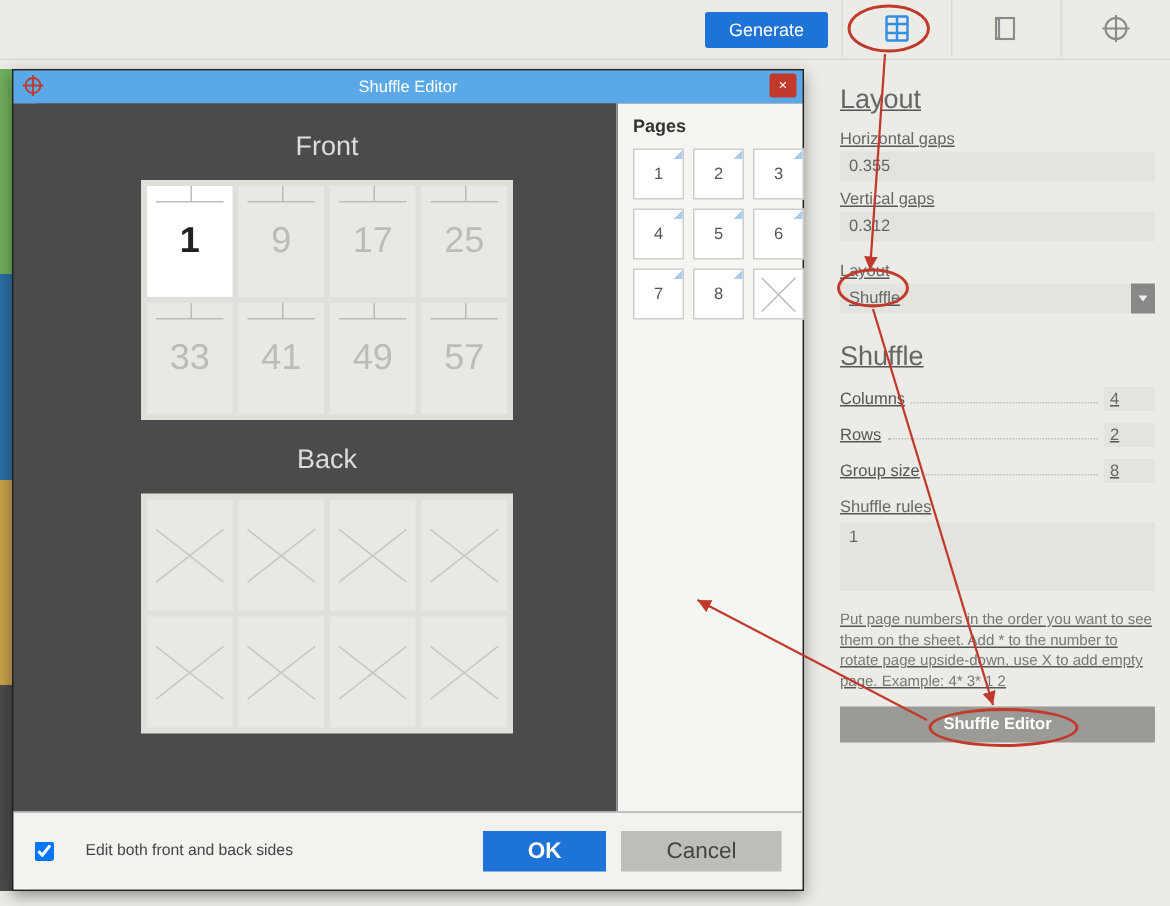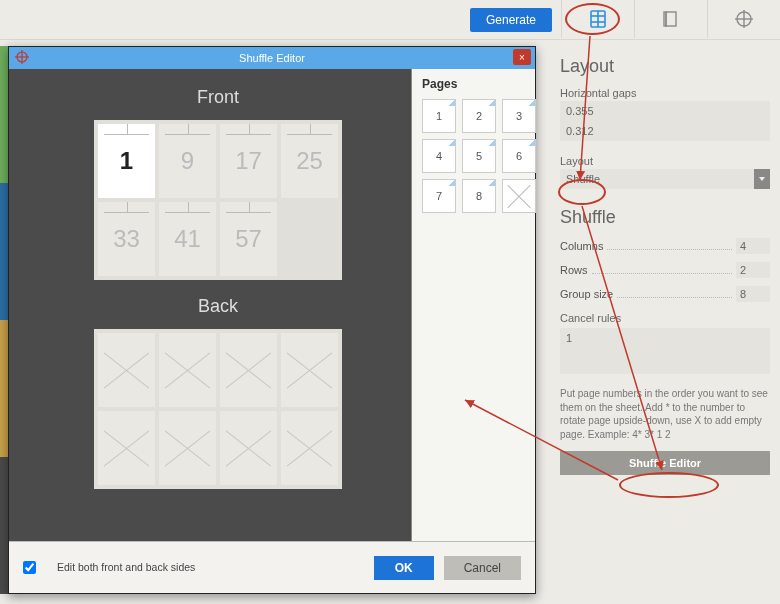--- a/index.html
+++ b/index.html
@@ -7,21 +7,21 @@
 
   
   .topbar { position: absolute; top: 0; left: 0; right: 0; height: 40px; background: #ecebe6; border-bottom: 1px solid #d9d7d2; display: flex; align-items: center; }
   .gen-btn { position: absolute; left: 470px; top: 8px; background: #1e73d6; color: #fff; border: none; padding: 5px 16px; font-size: 12px; border-radius: 2px; cursor: pointer; }
   .icon-cell { width: 73px; height: 38px; display: flex; align-items: center; justify-content: center; border-left: 1px solid #d9d7d2; }
   .icon-group { position: absolute; right: 0; top: 0; display: flex; height: 38px; }
   .layout-icon svg { stroke: #2f8fe2; }
   .other-icon svg { stroke: #8a8a8a; }
 
   
-  .panel { position: absolute; left: 560px; top: 48px; width: 210px; font-size: 12px; color: #555; }
+  .panel { position: absolute; left: 560px; top: 48px; width: 210px; font-size: 12px; color: #555; text-decoration: underline; }
   .panel h3 { font-weight: 400; font-size: 18px; color: #666; margin-bottom: 10px; margin-top: 8px; }
   .field-label { font-size: 11px; color: #666; margin-top: 6px; margin-bottom: 2px; }
   .num-box { width: 100%; background: #e4e3de; border: none; padding: 4px 6px; font-size: 11px; color: #666; }
   .select-row { display: flex; }
   .select-box { flex: 1; background: #e4e3de; border: none; padding: 4px 6px; font-size: 11px; color: #666; }
   .select-caret { width: 16px; background: #8a8886; display: flex; align-items: center; justify-content: center; }
   .select-caret::after { content: ""; border-left: 3px solid transparent; border-right: 3px solid transparent; border-top: 4px solid #eee; }
   .row-dots { display: flex; align-items: baseline; margin-top: 8px; font-size: 11px; color: #555; }
   .row-dots .lbl { white-space: nowrap; }
   .row-dots .dots { flex: 1; border-bottom: 1px dotted #bbb; margin: 0 4px 2px 4px; height: 1px; }
@@ -58,21 +58,21 @@
   .cell .top-tick { position: absolute; top: 0; left: 50%; width: 1px; height: 10px; background: #bbb; }
   .cell .top-line { position: absolute; top: 10px; left: 6px; right: 6px; height: 1px; background: #bbb; }
   .sheet.back .cell { background: #e9e8e2; }
   .sheet.back .cell::before, .sheet.back .cell::after { content: ""; position: absolute; left: 0; right: 0; top: 50%; border-top: 1px solid #c7c6c0; }
   .sheet.back .cell::before { transform: rotate(38deg); }
   .sheet.back .cell::after { transform: rotate(-38deg); }
 
   .dlg-footer { position: absolute; left: 0; right: 0; bottom: 0; height: 52px; background: #f3f2ee; border-top: 1px solid #bbb; display: flex; align-items: center; padding: 0 14px; }
   .chk-wrap { display: flex; align-items: flex-start; font-size: 10.5px; color: #444; gap: 21px; }
   .dlg-spacer { flex: 1; }
-  .dlg-btn { min-width: 60px; padding: 5px 20px; font-size: 12px; border: none; cursor: pointer; }
+  .dlg-btn { min-width: 60px; padding: 5px 30px; font-size: 15px; border: none; cursor: pointer; }
   .dlg-btn.ok { background: #1e73d6; color: #fff; margin-right: 10px; font-weight: 600; }
   .dlg-btn.cancel { background: #bfbdb8; color: #444; }
 
   
   .anno { position: absolute; pointer-events: none; }
   .ellipse { border: 2px solid #c0392b; border-radius: 50%; position: absolute; }
   svg.arrows { position: absolute; left:0; top:0; width:780px; height:604px; pointer-events:none; }
 
   
   .edge-strip { position: absolute; left: 0; top: 46px; width: 8px; height: 548px; background: linear-gradient(#6fae5c 0 25%, #2b6fa3 25% 50%, #c8a14a 50% 75%, #4b4b4b 75% 100%); }
@@ -108,20 +108,21 @@
 </div>
 
 <div class="edge-strip"></div>
 
 <div class="panel">
   <h3>Layout</h3>
 
   <div class="field-label">Horizontal gaps</div>
   <input class="num-box" value="0.355" style="">
 
+  <div class="field-label">Vertical gaps</div>
   <input class="num-box" value="0.312" style="">
 
   <div class="field-label" style="margin-top:14px">Layout</div>
   <div class="select-row">
     <div class="select-box">Shuffle</div>
     <div class="select-caret"></div>
   </div>
 
   <h3 style="margin-top:18px">Shuffle</h3>
 
@@ -134,21 +135,21 @@
     <span class="lbl">Rows</span>
     <span class="dots"></span>
     <input class="val" value="2" style="">
   </div>
   <div class="row-dots">
     <span class="lbl">Group size</span>
     <span class="dots"></span>
     <input class="val" value="8" style="">
   </div>
 
-  <div class="field-label" style="margin-top:10px">Cancel rules</div>
+  <div class="field-label" style="margin-top:10px">Shuffle rules</div>
   <textarea class="rules-box" style="">1</textarea>
 
   <div class="help-text">Put page numbers in the order you want to see them on the sheet. Add * to the number to rotate page upside-down, use X to add empty page. Example: 4* 3* 1 2</div>
 
   <button class="shuffle-ed-btn">Shuffle Editor</button>
 </div>
 
 <div class="dialog">
   <div class="titlebar">
     <span class="tgt-icon">
@@ -188,20 +189,25 @@
           </div>
           <div class="cell">
             <div class="top-tick"></div>
             <div class="top-line"></div>
             <span class="num">33</span>
           </div>
           <div class="cell">
             <div class="top-tick"></div>
             <div class="top-line"></div>
             <span class="num">41</span>
+          </div>
+          <div class="cell">
+            <div class="top-tick"></div>
+            <div class="top-line"></div>
+            <span class="num">49</span>
           </div>
           <div class="cell">
             <div class="top-tick"></div>
             <div class="top-line"></div>
             <span class="num">57</span>
           </div>
         </div>
       <div class="section-hd" style="margin-top:16px">Back</div>
       <div class="sheet back" id="back-sheet">
           <div class="cell"></div>

